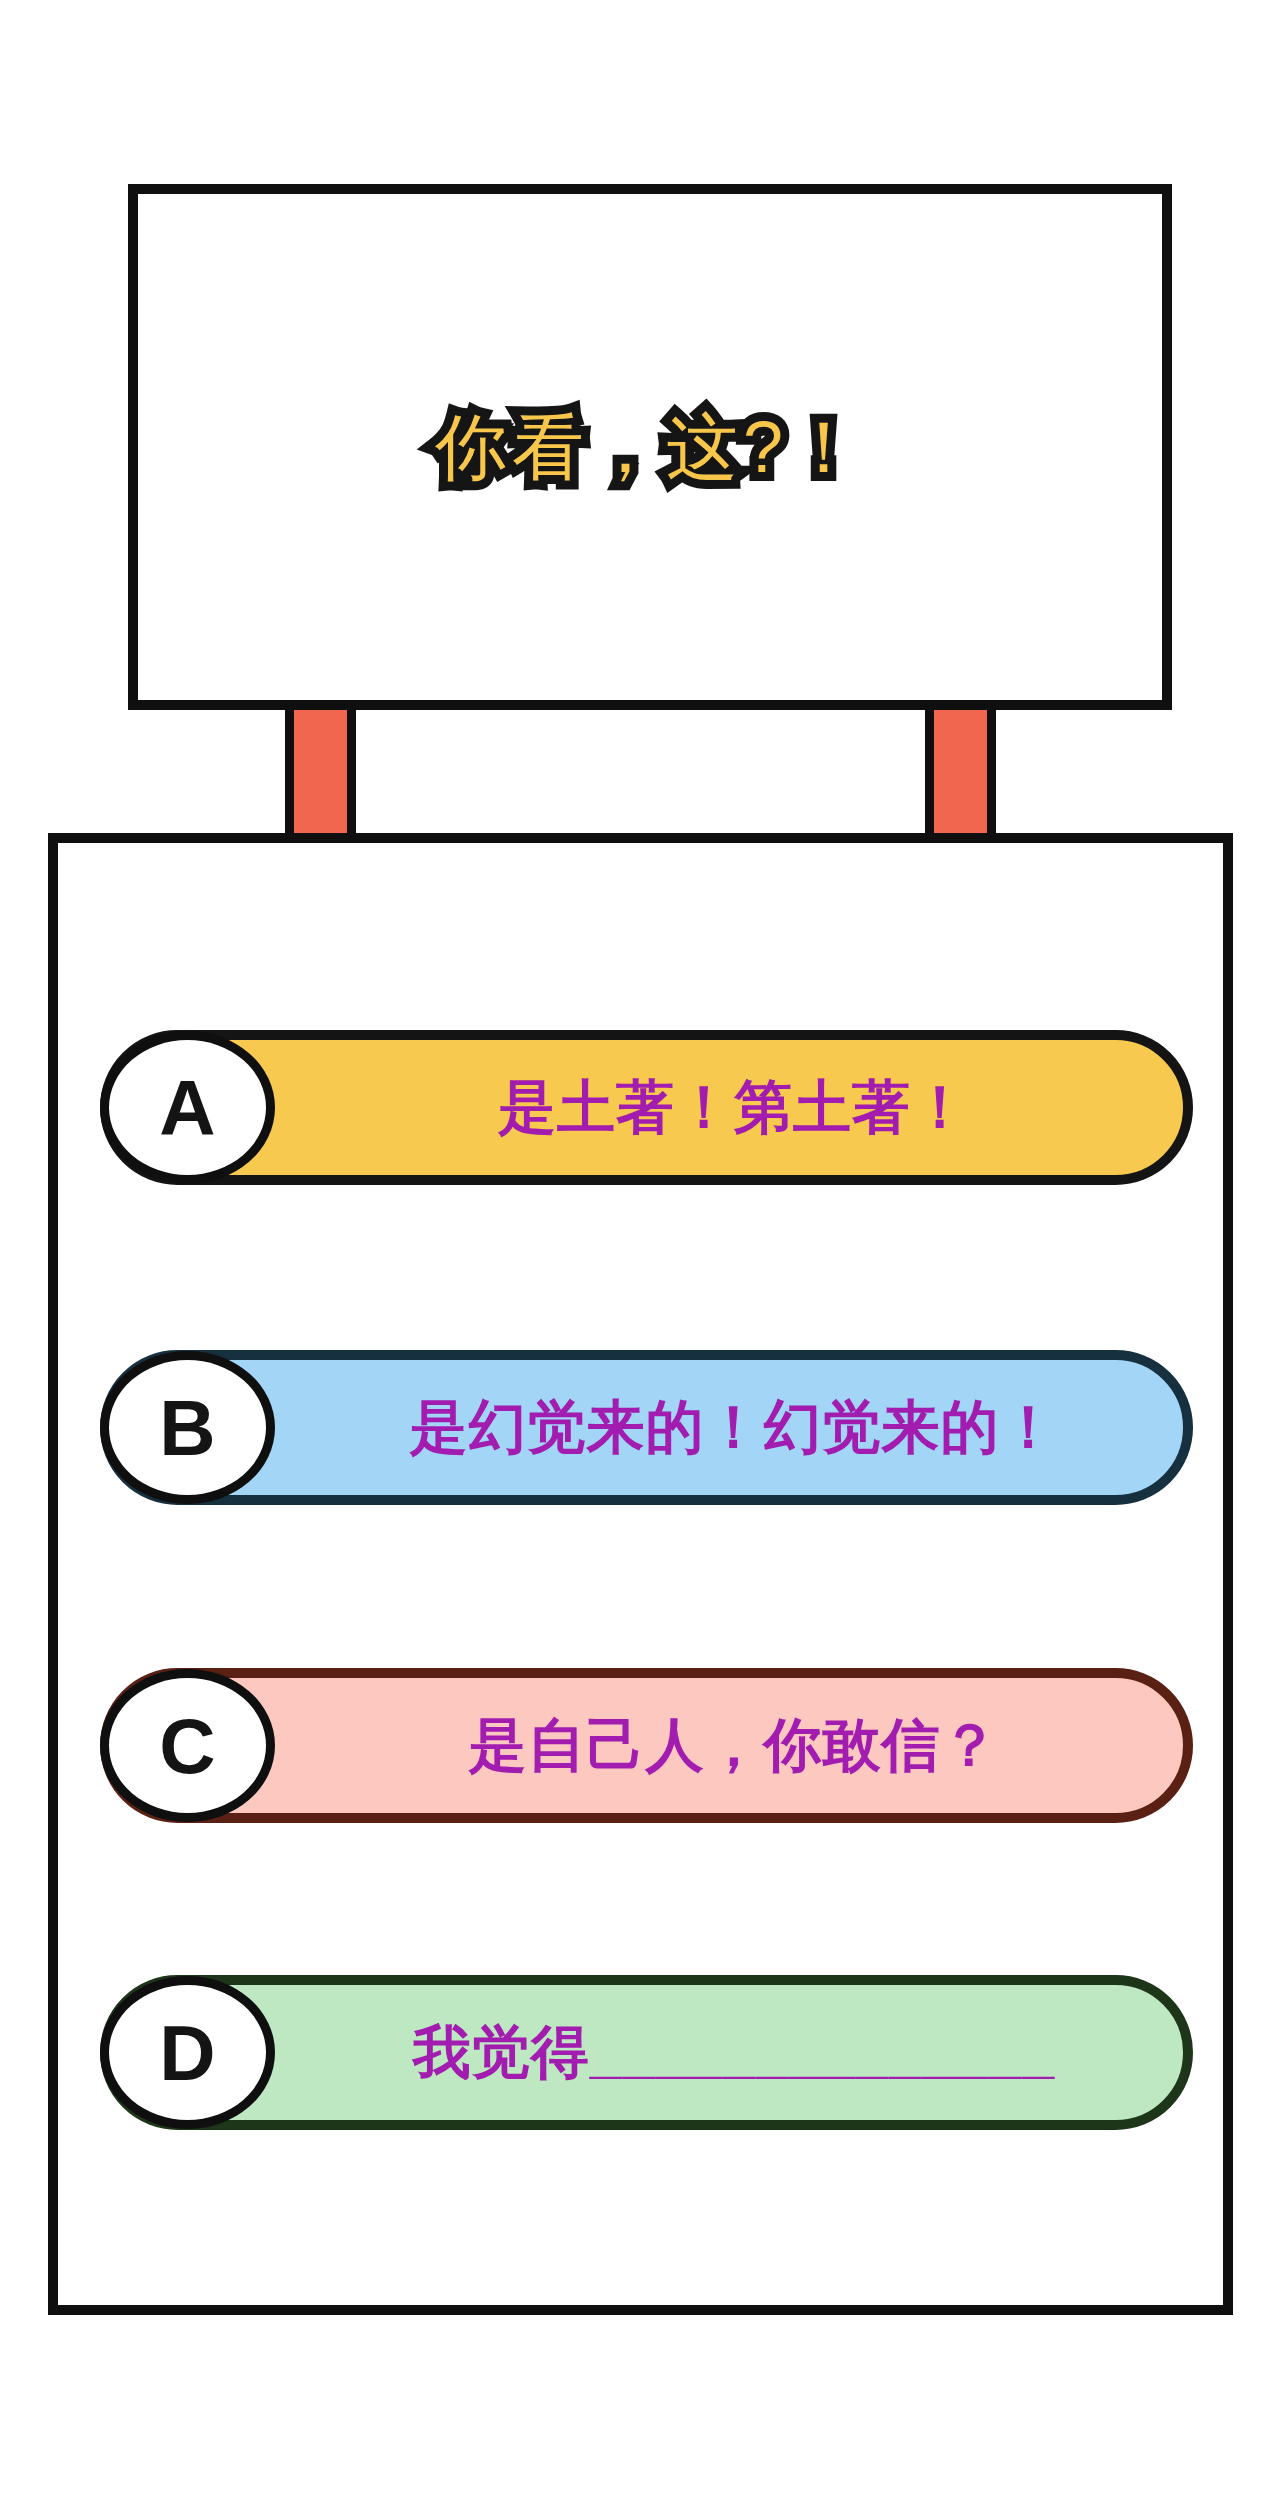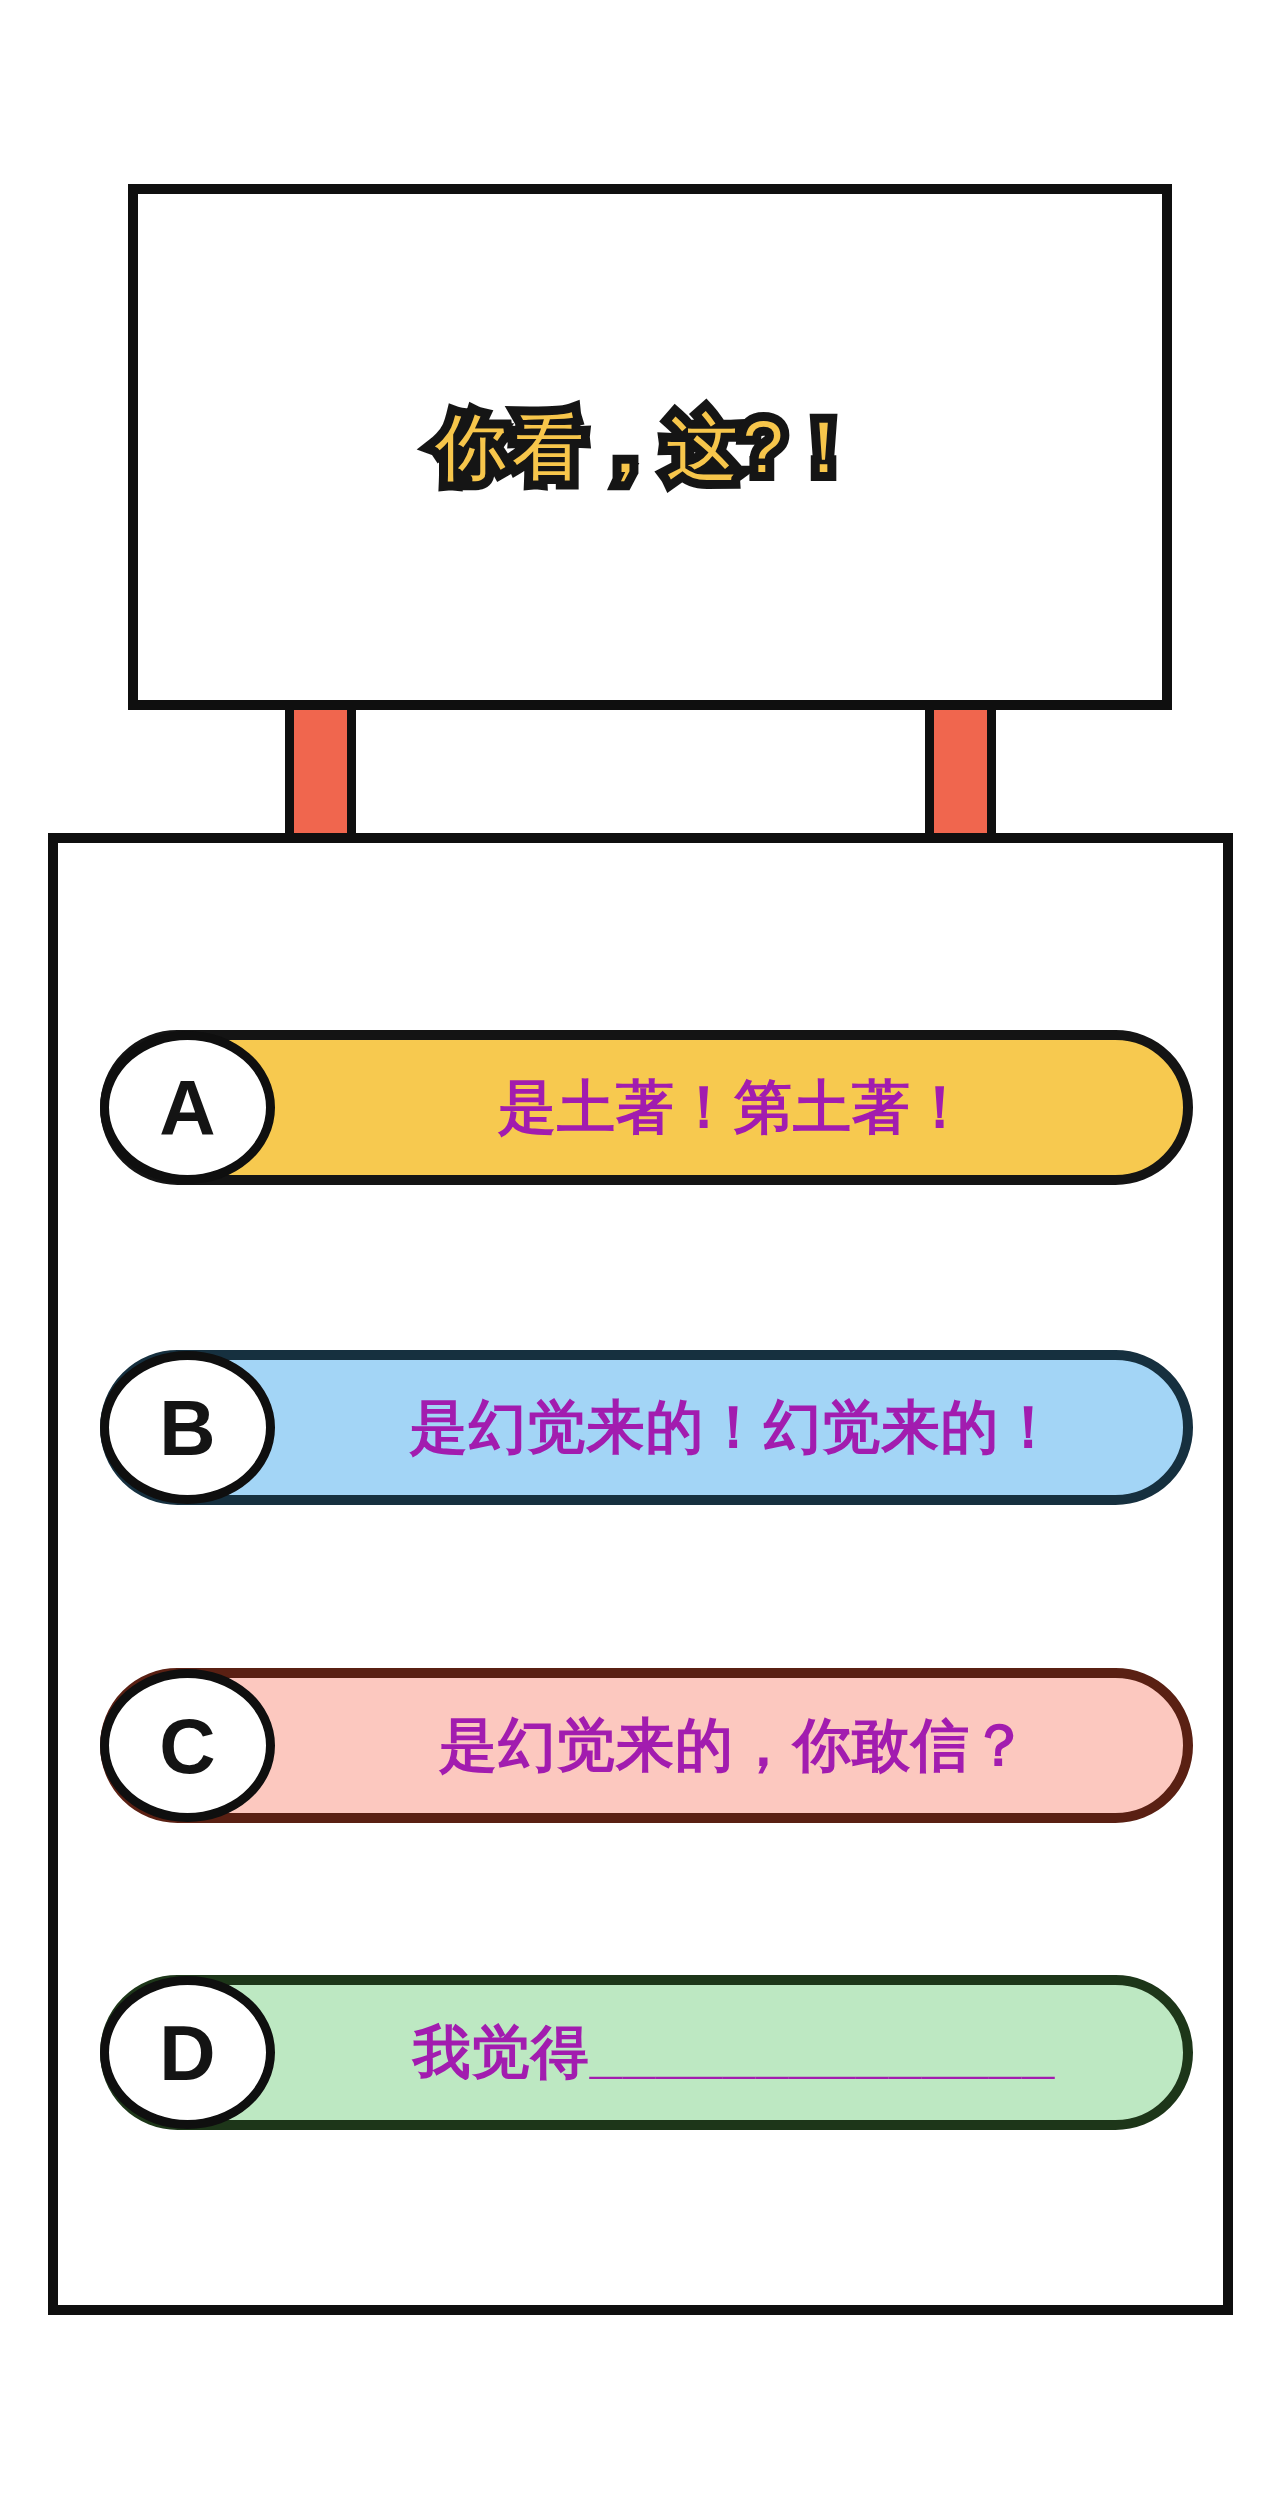--- a/index.html
+++ b/index.html
@@ -174,21 +174,21 @@
         <span class="letter">B</span>
       </div>
       <div class="option-label">是幻觉来的！幻觉来的！</div>
     </div>
 
     <div class="option option-c" style="--fill: #FCC8BF; --border: #5A2013;">
       <div class="pill-body"></div>
       <div class="letter-circle">
         <span class="letter">C</span>
       </div>
-      <div class="option-label">是幻觉来的，你敢信？</div>
+      <div class="option-label">是自己人，你敢信？</div>
     </div>
 
     <div class="option option-d" style="--fill: #BDE8C2; --border: #1D3619;">
       <div class="pill-body"></div>
       <div class="letter-circle">
         <span class="letter">D</span>
       </div>
       <div class="option-label">我觉得______________</div>
     </div>
 

